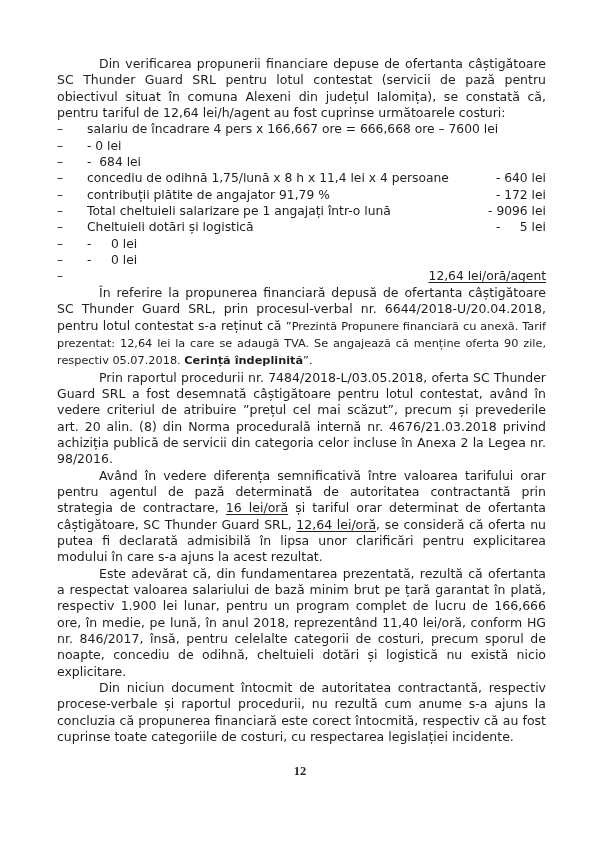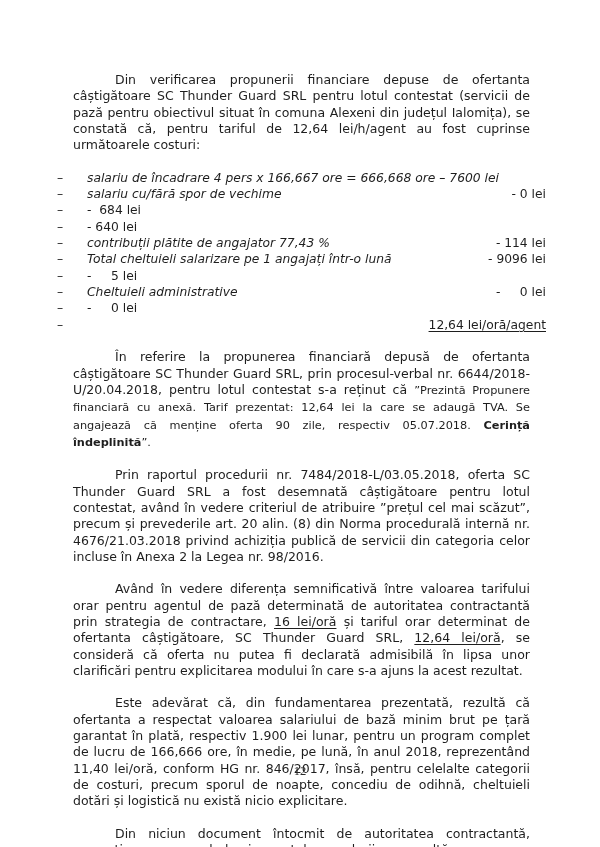--- a/index.html
+++ b/index.html
@@ -12,95 +12,96 @@
     color: #1e1e1e;
     overflow: hidden;
   }
   .content {
     position: absolute;
     left: 57px;
     top: 56px;
     width: 489px;
   }
   .para {
-    margin: 16px;
+    margin: 0;
     font-size: 12.5px;
     line-height: 16.35px;
     text-align: justify;
     text-indent: 42px;
   }
   .cost-list { margin: 0; }
   .cost-row {
     display: flex;
     align-items: baseline;
     font-size: 12.3px;
     line-height: 16.35px;
   }
   .cost-marker { flex: 0 0 30px; }
-  .cost-label { flex: 1 1 auto; padding-right: 4px; font-style: italic; }
+  .cost-label { flex: 1 1 auto; padding-right: 4px; }
   .cost-value { flex: 0 0 auto; text-align: center; white-space: pre; }
   .quote-small { font-size: 11.3px; }
   .bold { font-weight: bold; }
   .underline { text-decoration: underline; text-underline-offset: 2px; }
   .tarif-row .cost-value { margin-left: auto; }
   .page-number {
     position: absolute;
     top: 764px;
     left: 0;
     width: 100%;
     text-align: center;
     font-family: "Liberation Serif", "DejaVu Serif", serif;
     font-size: 12.5px;
     color: #2a2a2a;
+    font-weight: bold;
   }
 </style>
 </head>
 <body>
 
 <div class="page">
   <div class="content">
 
     <p class="para"><span>Din verificarea propunerii financiare depuse de ofertanta câștigătoare SC Thunder Guard SRL pentru lotul contestat (servicii de pază pentru obiectivul situat în comuna Alexeni din județul Ialomița), se constată că, pentru tariful de 12,64 lei/h/agent au fost cuprinse următoarele costuri:</span></p>
 
     <div class="cost-list">
       <div class="cost-row">
         <span class="cost-marker">–</span>
         <span class="cost-label">salariu de încadrare 4 pers x 166,667 ore = 666,668 ore – 7600 lei</span>
         <span class="cost-value"></span>
       </div>
       <div class="cost-row">
         <span class="cost-marker">–</span>
-        <span class="cost-label">salariu cu/fără spor de vechime</span>
         <span class="cost-value">- 0 lei</span>
       </div>
       <div class="cost-row">
         <span class="cost-marker">–</span>
         <span class="cost-value">-&nbsp;&nbsp;684 lei</span>
       </div>
       <div class="cost-row">
         <span class="cost-marker">–</span>
+        <span class="cost-label">concediu de odihnă 1,75/lună x 8 h x 11,4 lei x 4 persoane</span>
         <span class="cost-value">- 640 lei</span>
       </div>
       <div class="cost-row">
         <span class="cost-marker">–</span>
-        <span class="cost-label">contribuții plătite de angajator 77,43 %</span>
-        <span class="cost-value">- 114 lei</span>
+        <span class="cost-label">contribuții plătite de angajator 91,79 %</span>
+        <span class="cost-value">- 172 lei</span>
       </div>
       <div class="cost-row">
         <span class="cost-marker">–</span>
         <span class="cost-label">Total cheltuieli salarizare pe 1 angajați într-o lună</span>
         <span class="cost-value">- 9096 lei</span>
       </div>
       <div class="cost-row">
         <span class="cost-marker">–</span>
+        <span class="cost-label">Cheltuieli dotări și logistică</span>
         <span class="cost-value">-&nbsp;&nbsp;&nbsp;&nbsp;&nbsp;5 lei</span>
       </div>
       <div class="cost-row">
         <span class="cost-marker">–</span>
-        <span class="cost-label">Cheltuieli administrative</span>
         <span class="cost-value">-&nbsp;&nbsp;&nbsp;&nbsp;&nbsp;0 lei</span>
       </div>
       <div class="cost-row">
         <span class="cost-marker">–</span>
         <span class="cost-value">-&nbsp;&nbsp;&nbsp;&nbsp;&nbsp;0 lei</span>
       </div>
       <div class="cost-row tarif-row">
         <span class="cost-marker">–</span>
         <span class="cost-value underline">12,64 lei/oră/agent</span>
       </div>

